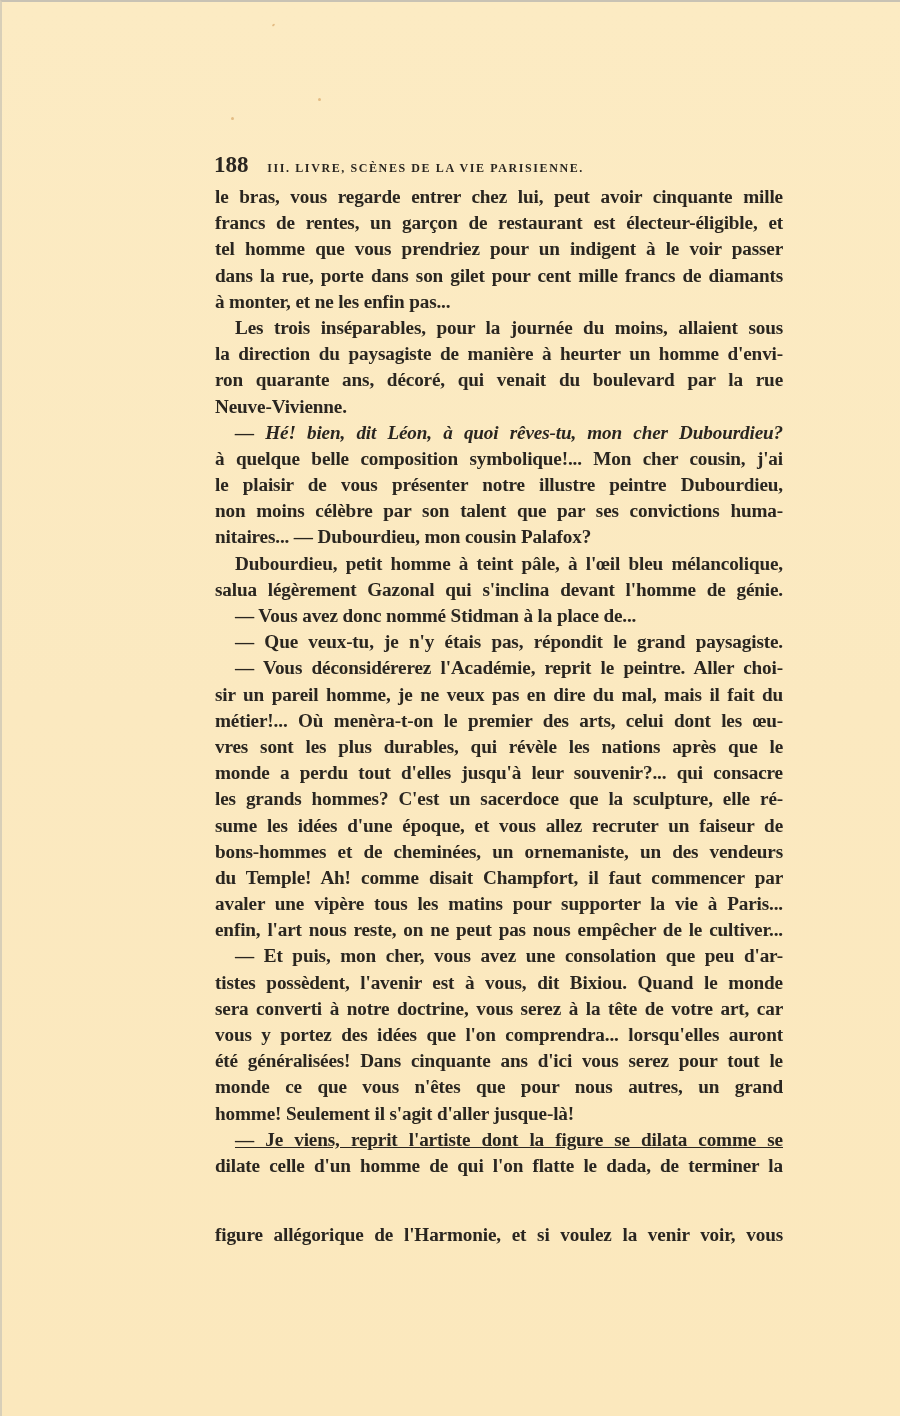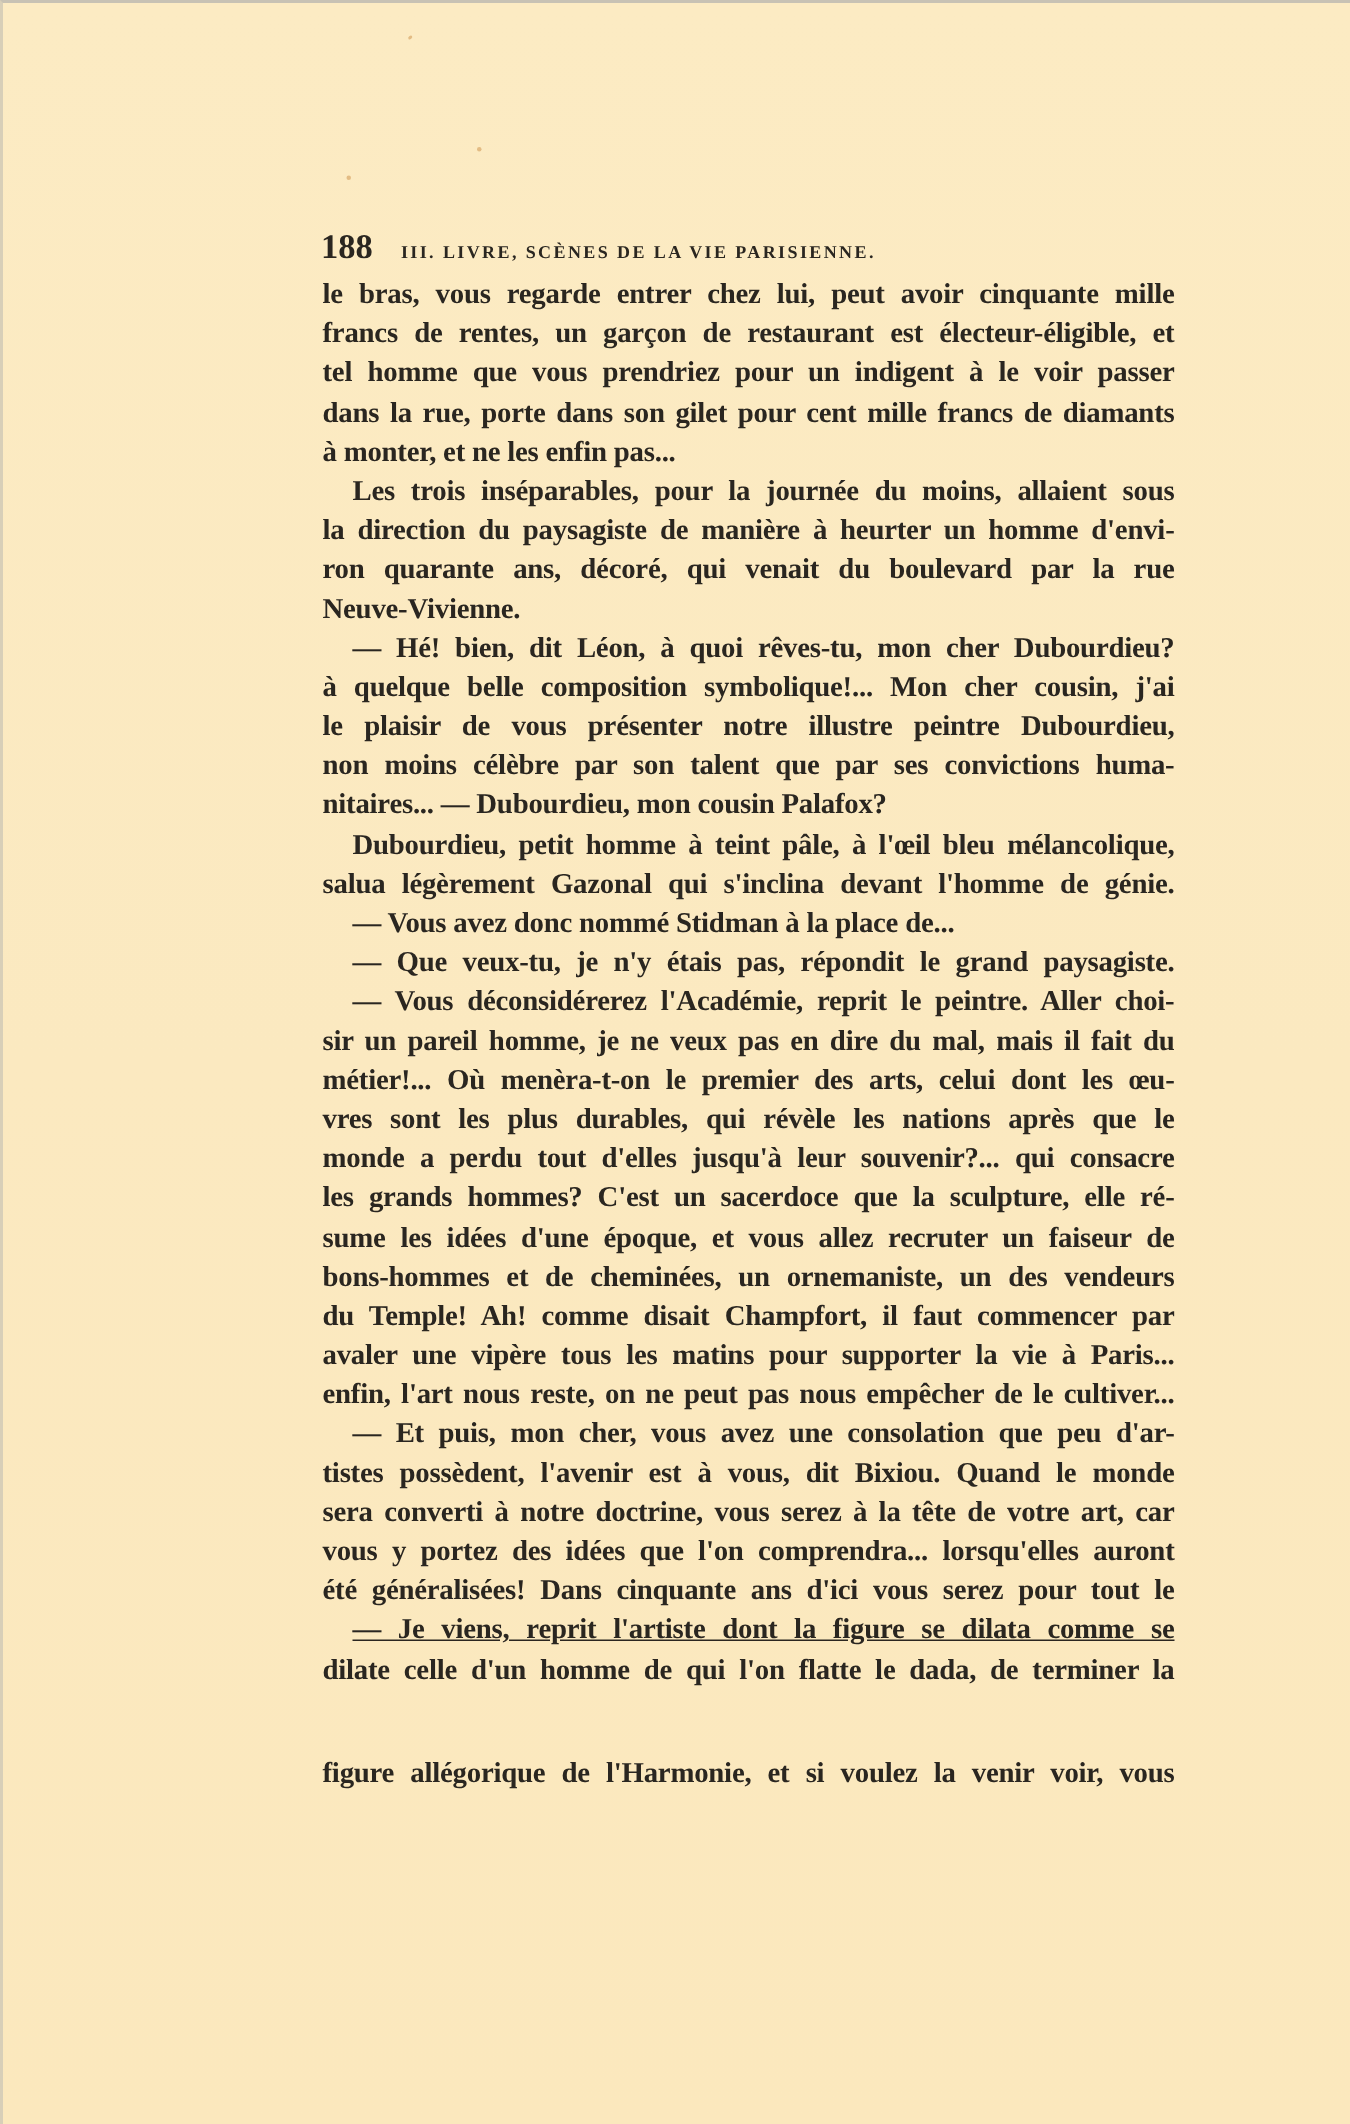--- a/index.html
+++ b/index.html
@@ -88,21 +88,21 @@
   <div class="body-text" id="body-text">
       <span class="line" style="white-space: nowrap;">le bras, vous regarde entrer chez lui, peut avoir cinquante mille</span>
       <span class="line" style="white-space: nowrap;">francs de rentes, un garçon de restaurant est électeur-éligible, et</span>
       <span class="line" style="white-space: nowrap;">tel homme que vous prendriez pour un indigent à le voir passer</span>
       <span class="line" style="white-space: nowrap;">dans la rue, porte dans son gilet pour cent mille francs de diamants</span>
       <span class="line last" style="white-space: nowrap;">à monter, et ne les enfin pas...</span>
       <span class="line indent" style="white-space: nowrap;">Les trois inséparables, pour la journée du moins, allaient sous</span>
       <span class="line" style="white-space: nowrap;">la direction du paysagiste de manière à heurter un homme d'envi-</span>
       <span class="line" style="white-space: nowrap;">ron quarante ans, décoré, qui venait du boulevard par la rue</span>
       <span class="line last" style="white-space: nowrap;">Neuve-Vivienne.</span>
-      <span class="line indent" style="white-space: nowrap;">— Hé! bien, dit Léon, à quoi rêves-tu, mon cher Dubourdieu?</span>
+      <span class="line indent" style="white-space: nowrap; font-style: italic;">— Hé! bien, dit Léon, à quoi rêves-tu, mon cher Dubourdieu?</span>
       <span class="line" style="white-space: nowrap;">à quelque belle composition symbolique!... Mon cher cousin, j'ai</span>
       <span class="line" style="white-space: nowrap;">le plaisir de vous présenter notre illustre peintre Dubourdieu,</span>
       <span class="line" style="white-space: nowrap;">non moins célèbre par son talent que par ses convictions huma-</span>
       <span class="line last" style="white-space: nowrap;">nitaires... — Dubourdieu, mon cousin Palafox?</span>
       <span class="line indent" style="white-space: nowrap;">Dubourdieu, petit homme à teint pâle, à l'œil bleu mélancolique,</span>
       <span class="line" style="white-space: nowrap;">salua légèrement Gazonal qui s'inclina devant l'homme de génie.</span>
       <span class="line indent last" style="white-space: nowrap;">— Vous avez donc nommé Stidman à la place de...</span>
       <span class="line indent" style="white-space: nowrap;">— Que veux-tu, je n'y étais pas, répondit le grand paysagiste.</span>
       <span class="line indent" style="white-space: nowrap;">— Vous déconsidérerez l'Académie, reprit le peintre. Aller choi-</span>
       <span class="line" style="white-space: nowrap;">sir un pareil homme, je ne veux pas en dire du mal, mais il fait du</span>
@@ -113,17 +113,19 @@
       <span class="line" style="white-space: nowrap;">sume les idées d'une époque, et vous allez recruter un faiseur de</span>
       <span class="line" style="white-space: nowrap;">bons-hommes et de cheminées, un ornemaniste, un des vendeurs</span>
       <span class="line" style="white-space: nowrap;">du Temple! Ah! comme disait Champfort, il faut commencer par</span>
       <span class="line" style="white-space: nowrap;">avaler une vipère tous les matins pour supporter la vie à Paris...</span>
       <span class="line" style="white-space: nowrap;">enfin, l'art nous reste, on ne peut pas nous empêcher de le cultiver...</span>
       <span class="line indent" style="white-space: nowrap;">— Et puis, mon cher, vous avez une consolation que peu d'ar-</span>
       <span class="line" style="white-space: nowrap;">tistes possèdent, l'avenir est à vous, dit Bixiou. Quand le monde</span>
       <span class="line" style="white-space: nowrap;">sera converti à notre doctrine, vous serez à la tête de votre art, car</span>
       <span class="line" style="white-space: nowrap;">vous y portez des idées que l'on comprendra... lorsqu'elles auront</span>
       <span class="line" style="white-space: nowrap;">été généralisées! Dans cinquante ans d'ici vous serez pour tout le</span>
+      <span class="line" style="white-space: nowrap;">monde ce que vous n'êtes que pour nous autres, un grand</span>
+      <span class="line last" style="white-space: nowrap;">homme! Seulement il s'agit d'aller jusque-là!</span>
       <span class="line indent" style="white-space: nowrap; text-decoration: underline;">— Je viens, reprit l'artiste dont la figure se dilata comme se</span>
       <span class="line" style="white-space: nowrap;">dilate celle d'un homme de qui l'on flatte le dada, de terminer la</span>
       <span class="line" style="white-space: nowrap; margin-top: 43px;">figure allégorique de l'Harmonie, et si voulez la venir voir, vous</span>
     </div>
 </div>
 
 </body></html>

